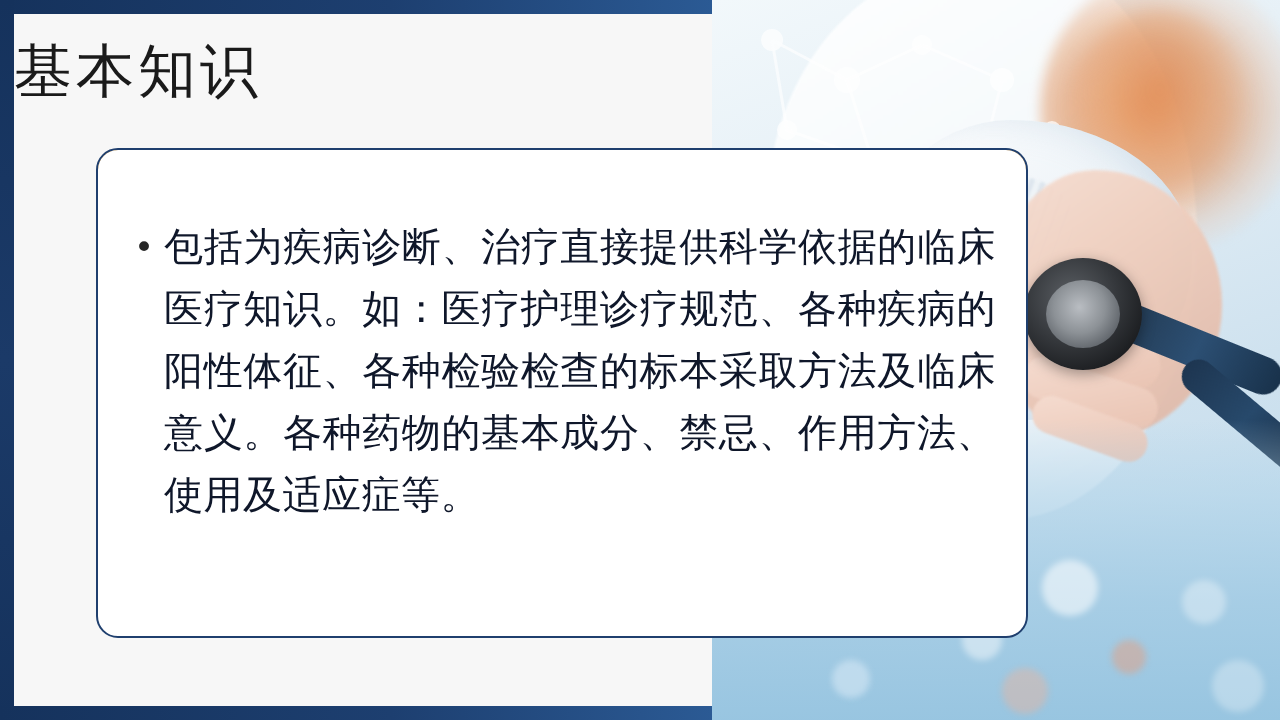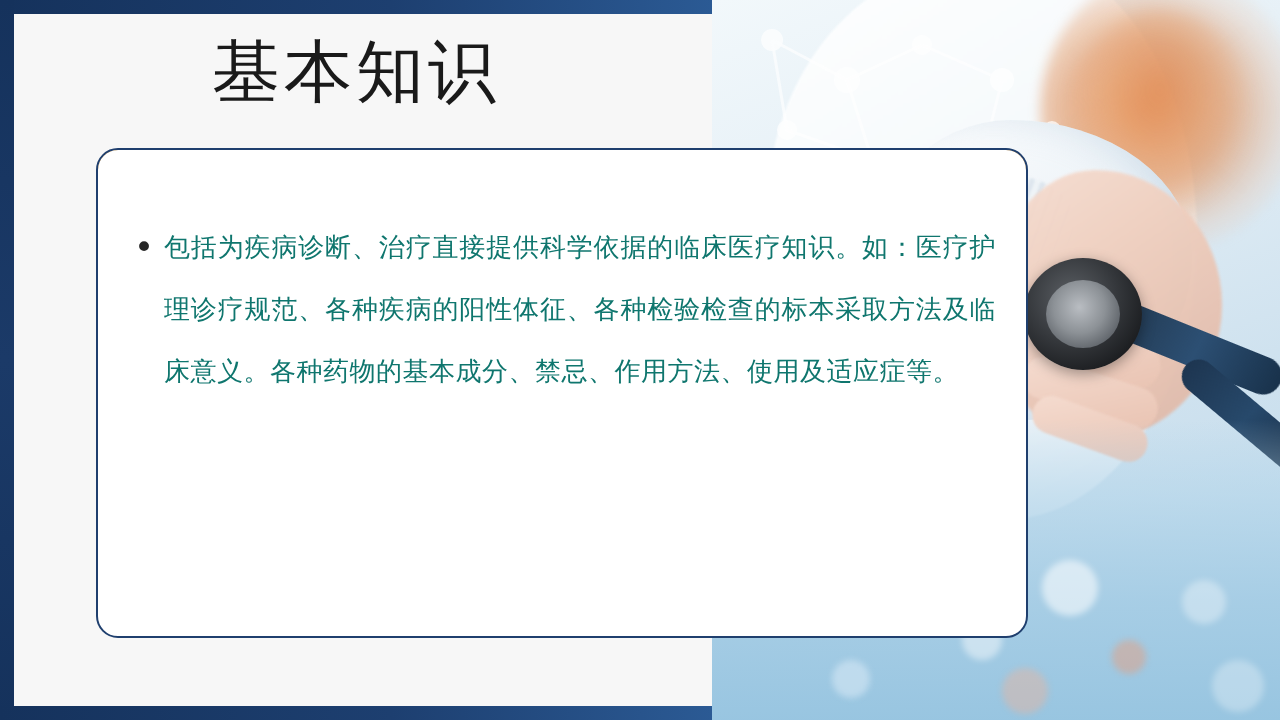--- a/index.html
+++ b/index.html
@@ -198,25 +198,25 @@
     width: 712px;
     height: 14px;
     background: linear-gradient(90deg, #15325c 0%, #1d3f70 55%, #2b5a94 100%);
   }
 
   .slide-title {
     position: absolute;
     left: 14px;
     top: 40px;
     width: 684px;
-    text-align: center;
-    font-size: 68px;
+    text-align: left;
+    font-size: 58px;
     line-height: 1.1;
     color: #1a1a1a;
-    font-family: Liberation Mono, monospace;
+    font-family: Liberation Serif, serif;
     letter-spacing: 4px;
     white-space: nowrap;
   }
 
   .body-card {
     position: absolute;
     left: 96px;
     top: 148px;
     width: 932px;
     height: 490px;
@@ -254,23 +254,23 @@
     flex: 0 0 auto;
     width: 30px;
     font-size: 34px;
     line-height: 62px;
     color: #262626;
     text-align: left;
     font-family: "DejaVu Sans", sans-serif;
   }
   .bullet-text {
     flex: 1 1 auto;
-    font-size: 26px;
+    font-size: 39px;
     line-height: 62px;
-    color: #0f766e;
+    color: #0f172a;
     font-family: "DejaVu Serif", "Liberation Serif", serif;
     letter-spacing: 0.5px;
     text-align: justify;
     text-justify: inter-ideograph;
   }
 </style>
 </head>
 <body>
 
 <div class="slide">

